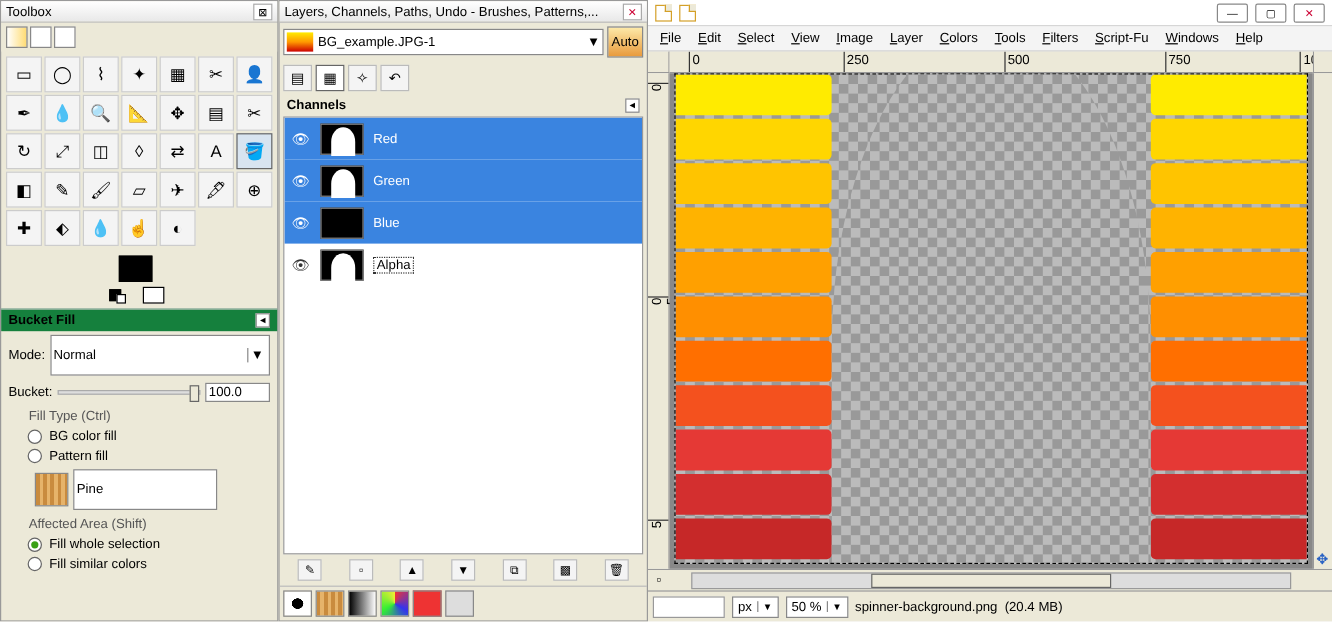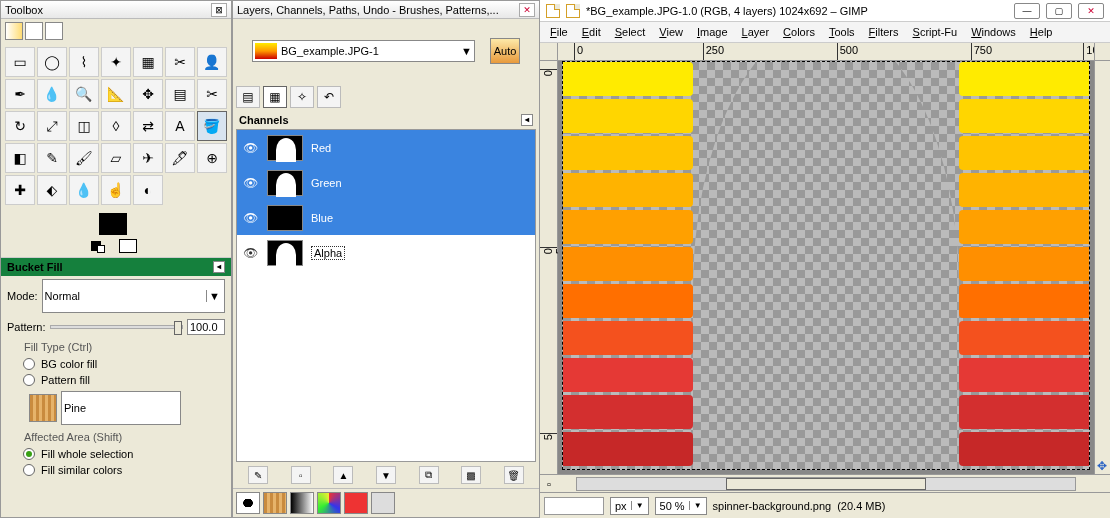--- a/index.html
+++ b/index.html
@@ -24,30 +24,30 @@
 .fg-bg .mini2 { position:absolute; bottom:0; left:6px; width:8px; height:8px; background:#fff; border:1px solid #000;}
 
 .section-header { font-weight:bold; padding:3px 6px; background:#15803d; border-top:1px solid #ccc; display:flex; }
 .section-header .arrow { width:12px; height:12px; border:1px solid #888; background:#fff; font-size:8px; text-align:center; margin-left:auto; }
 .opt-row { display:flex; align-items:center; padding:3px 6px; gap:4px; }
 .opt-row label { font-size:11px; }
 .select { flex:1; border:1px solid #888; background:#fff; height:34px; padding:0 2px; display:flex; align-items:center; }
 .select .dd { margin-left:auto; border-left:1px solid #888; width:16px; text-align:center; }
 .slider-track { flex:1; height:4px; background:#ddd; border:1px solid #aaa; position:relative; }
 .slider-thumb { position:absolute; right:0; top:-5px; width:8px; height:14px; background:#ece9d8; border:1px solid #666; }
-input.num { width:38px; border:1px solid #888; padding:1px 2px; }
+input.num { width:54px; border:1px solid #888; padding:1px 2px; }
 .radio-row { display:flex; align-items:center; gap:6px; padding:2px 6px 2px 22px; }
 .radio { width:12px; height:12px; border:1px solid #666; border-radius:50%; background:#fff; display:inline-flex; align-items:center; justify-content:center;}
 .radio.checked::after { content:""; width:6px; height:6px; background:#39a015; border-radius:50%; }
 .pattern-preview { width:28px; height:28px; background: repeating-linear-gradient(90deg,#c98b3e,#c98b3e 3px,#e6b36a 3px,#e6b36a 6px); border:1px solid #888; margin-left:22px; }
 .sub-label { color:#555; padding:3px 6px;margin-left:17px; }
 
 
 #channels { width: 308px; height: 518px; }
-#ch-header-row { display:flex; align-items:center; padding:19px; gap:15px; }
+#ch-header-row { display:flex; align-items:center; padding:3px; gap:3px; }
 .img-dd { flex:1; border:1px solid #888; background:#fff; height:22px; display:flex; align-items:center; padding:0 2px; }
 .img-dd .thumb { width:22px; height:16px; background:linear-gradient(#ffeb00,#ff9900,#cc0000); margin-right:4px; }
 .auto-btn { width:30px; height:26px; border:1px solid #888; background:linear-gradient(#fde9a8,#e89a3c); font-size:9px; display:flex;align-items:center;justify-content:center; cursor:pointer;}
 .tab-icons { display:flex; gap:3px; padding:3px; }
 .tab-ic { width:24px; height:22px; border:1px solid #bbb; background:#f4f4f4; display:flex;align-items:center;justify-content:center; cursor:pointer; font-size:12px;}
 .tab-ic.active { border:1px solid #666; background:#fff; }
 .panel-label { font-weight:bold; padding:3px 6px; display:flex; }
 .ch-list { flex:1; background:#fff; border:1px solid #999; margin:0 3px; overflow:auto; }
 .ch-row { display:flex; align-items:center; height:35px; padding:0 6px; gap:8px; }
 .ch-row.selected { background:#3a84e0; color:#fff; }
@@ -156,21 +156,21 @@
     <span class="arrow">◂</span>
   </div>
   <div class="opt-row">
     <label>Mode:</label>
     <div class="select">
       <span>Normal</span>
       <span class="dd">▼</span>
     </div>
   </div>
   <div class="opt-row">
-    <label>Pattern:</label>
+    <label>Bucket:</label>
     <div class="slider-track">
         <div class="slider-thumb"></div>
       </div>
     <input class="num" value="100.0" style="">
   </div>
   <div class="sub-label">Fill Type  (Ctrl)</div>
   <div class="radio-row">
       <span class="radio"></span>
       <span>BG color fill</span>
     </div>
@@ -265,21 +265,20 @@
     <div class="grad-sw" style="background:conic-gradient(#e33,#33e,#3e3,#ee3)"></div>
     <div class="grad-sw" style="background:#e33"></div>
     <div class="grad-sw" style="background:#ddd"></div>
   </div>
 </div>
 
 <div id="imgwin" style="display:flex;flex-direction:column">
   <div class="imgwin-title">
     <span class="doc-ic"></span>
     <span class="doc-ic"></span>
-    <span>*BG_example.JPG-1.0 (RGB, 4 layers) 1024x692 – GIMP</span>
     <div class="win-btns">
       <span class="win-btn">—</span>
       <span class="win-btn">▢</span>
       <span class="win-btn close">✕</span>
     </div>
   </div>
   <div class="menubar" id="menubar">
       <span class="menu-item"><u>F</u>ile</span>
       <span class="menu-item"><u>E</u>dit</span>
       <span class="menu-item"><u>S</u>elect</span>

